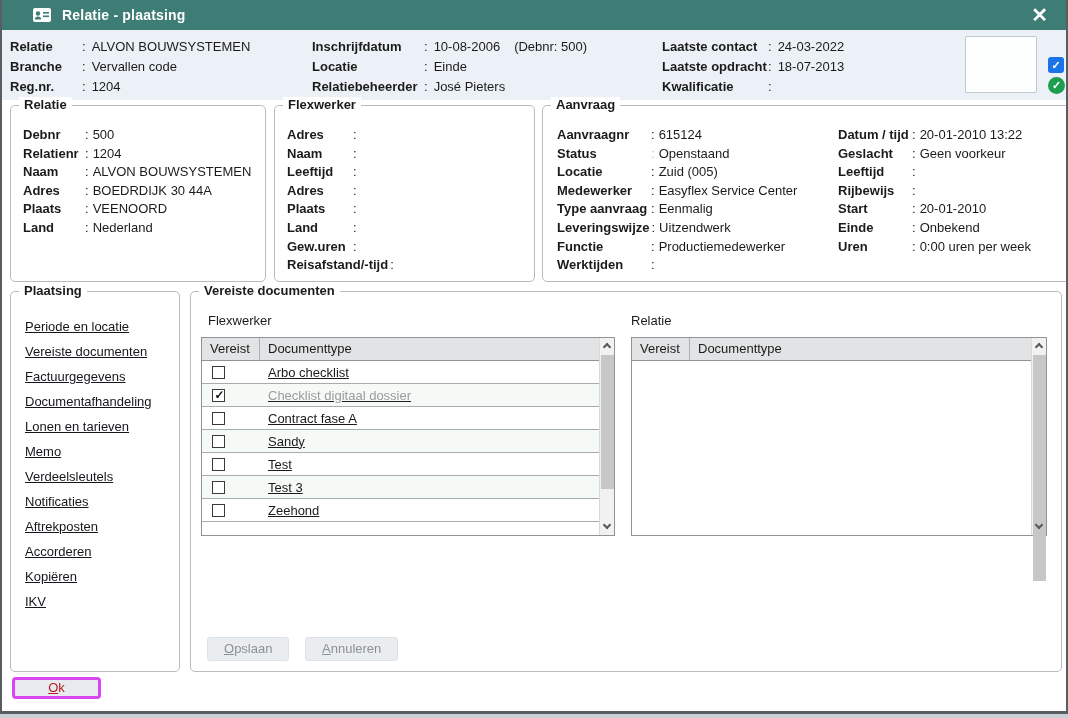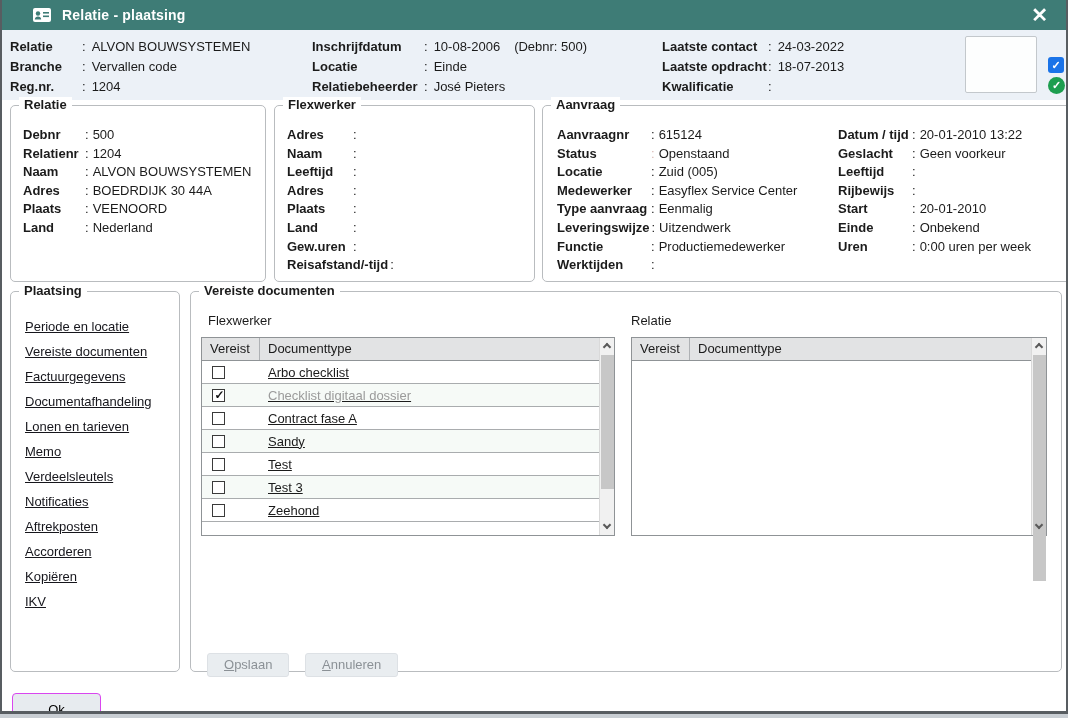--- a/index.html
+++ b/index.html
@@ -81,26 +81,26 @@
   .arr.up { top:0; } .arr.dn { bottom:0; }
   .chev { position:absolute; left:4px; width:6px; height:6px; border-right:2px solid #5a5a5a; border-bottom:2px solid #5a5a5a; }
   .arr.up .chev { top:6px; transform:rotate(-135deg); }
   .arr.dn .chev { top:3px; transform:rotate(45deg); }
   .thumb { position:absolute; left:1px; width:13px; background:#c7c7c7; }
   .thumb.flex { top:17px; height:134px; }
   .thumb.rel  { top:17px; height:226px; }
 
   
   .btn { display:inline-block; border:1px solid #dde1e5; border-radius:3px; background:#e9edf0;
-         padding:3px 16px; line-height:16px; cursor:pointer; text-align:center;margin-top:16px; }
+         padding:3px 16px; line-height:16px; cursor:pointer; text-align:center; }
   .btn.disabled { color:#8b9196; }
   .btn-row { position:absolute; left:16px; top:345px; }
   .btn-row .btn { margin-right:12px; min-width:72px; }
-  .ok-btn { position:absolute; left:10px; top:677px; width:89px; padding:8px 0; font-size:13px; color:#000000;
-            background:#e7ebef; border:1px solid #d946ef; border-radius:4px; }
+  .ok-btn { position:absolute; left:10px; top:677px; width:89px; padding:0 0; font-size:13px; color:#b91c1c;
+            background:#e7ebef; border:3px solid #d946ef; border-radius:4px; }
 </style>
 </head>
 <body>
 
 <div class="window">
 
   <div class="titlebar">
     <svg class="app-icon" viewBox="0 0 20 16">
       <rect x="1" y="1" width="18" height="14" rx="2" fill="#fff"></rect>
       <circle cx="6" cy="6.5" r="2.2" fill="#3e7c76"></circle>

